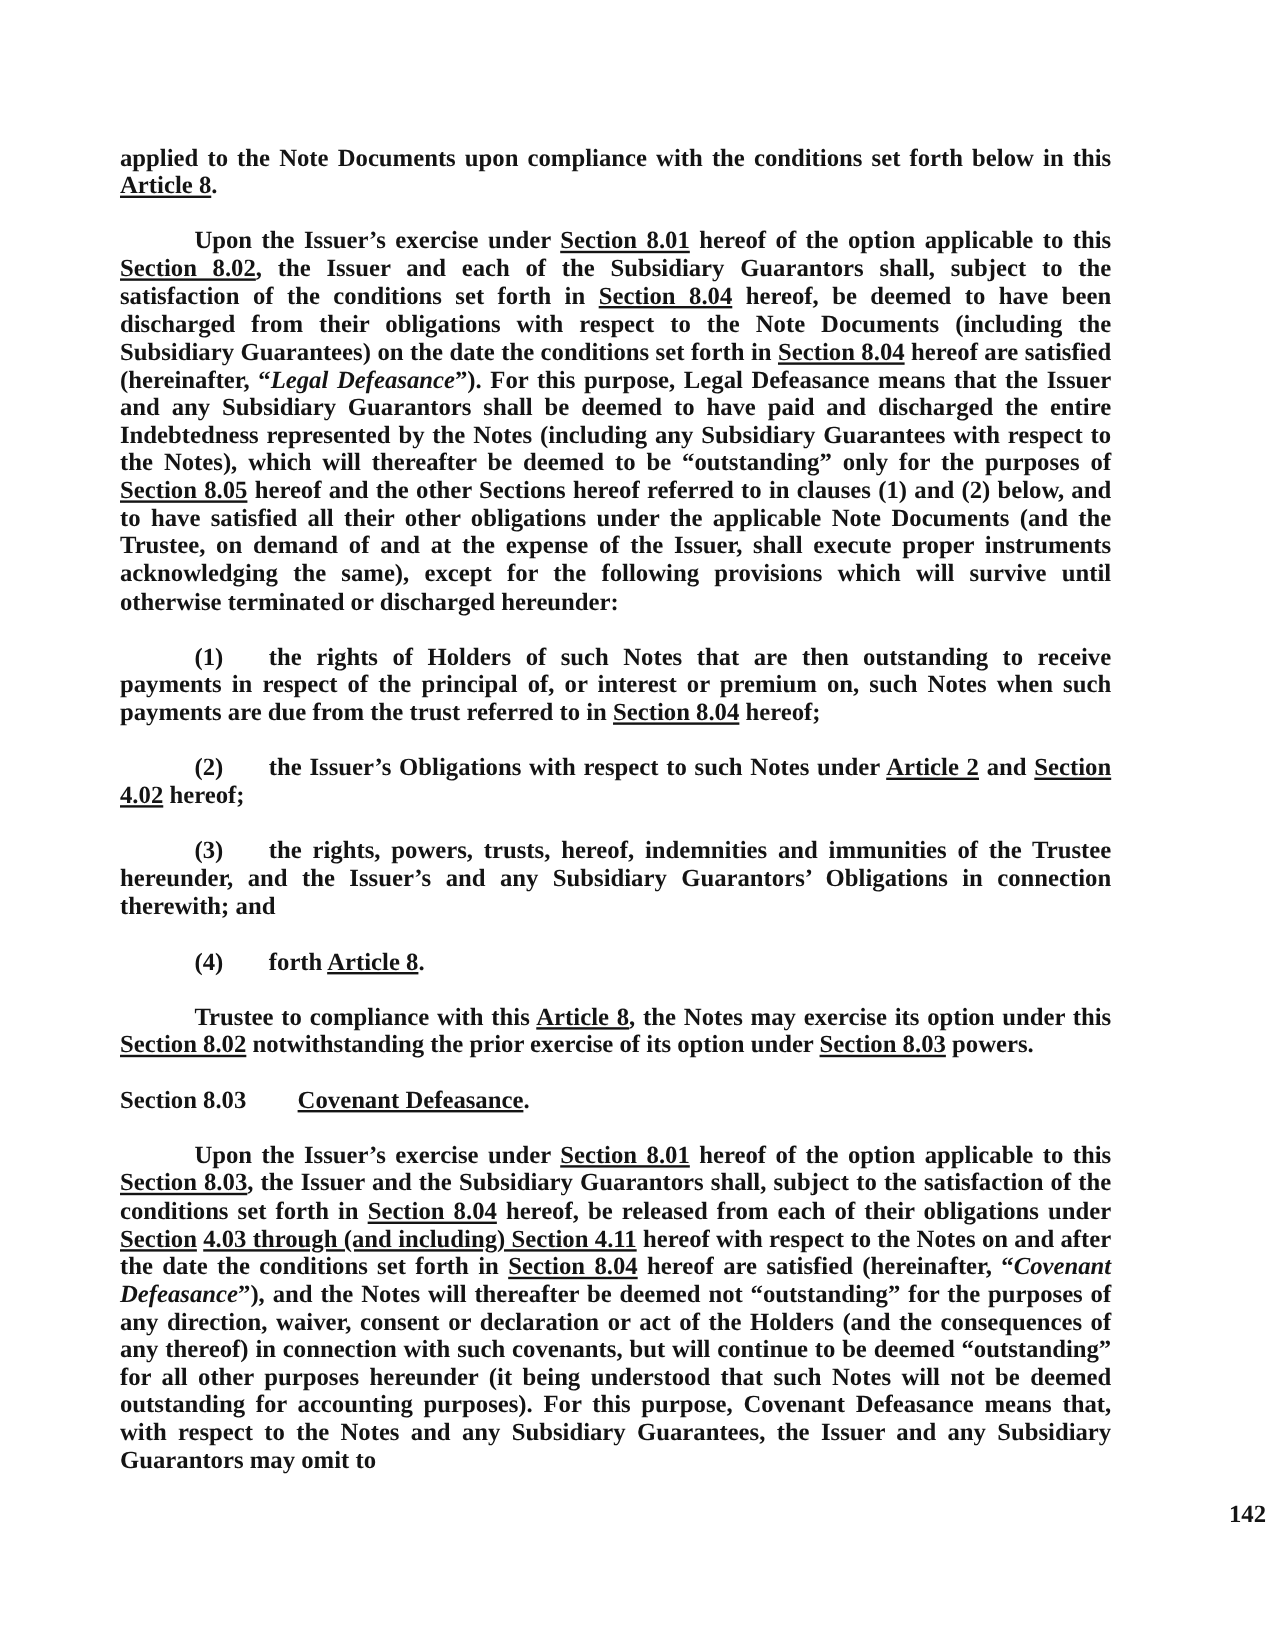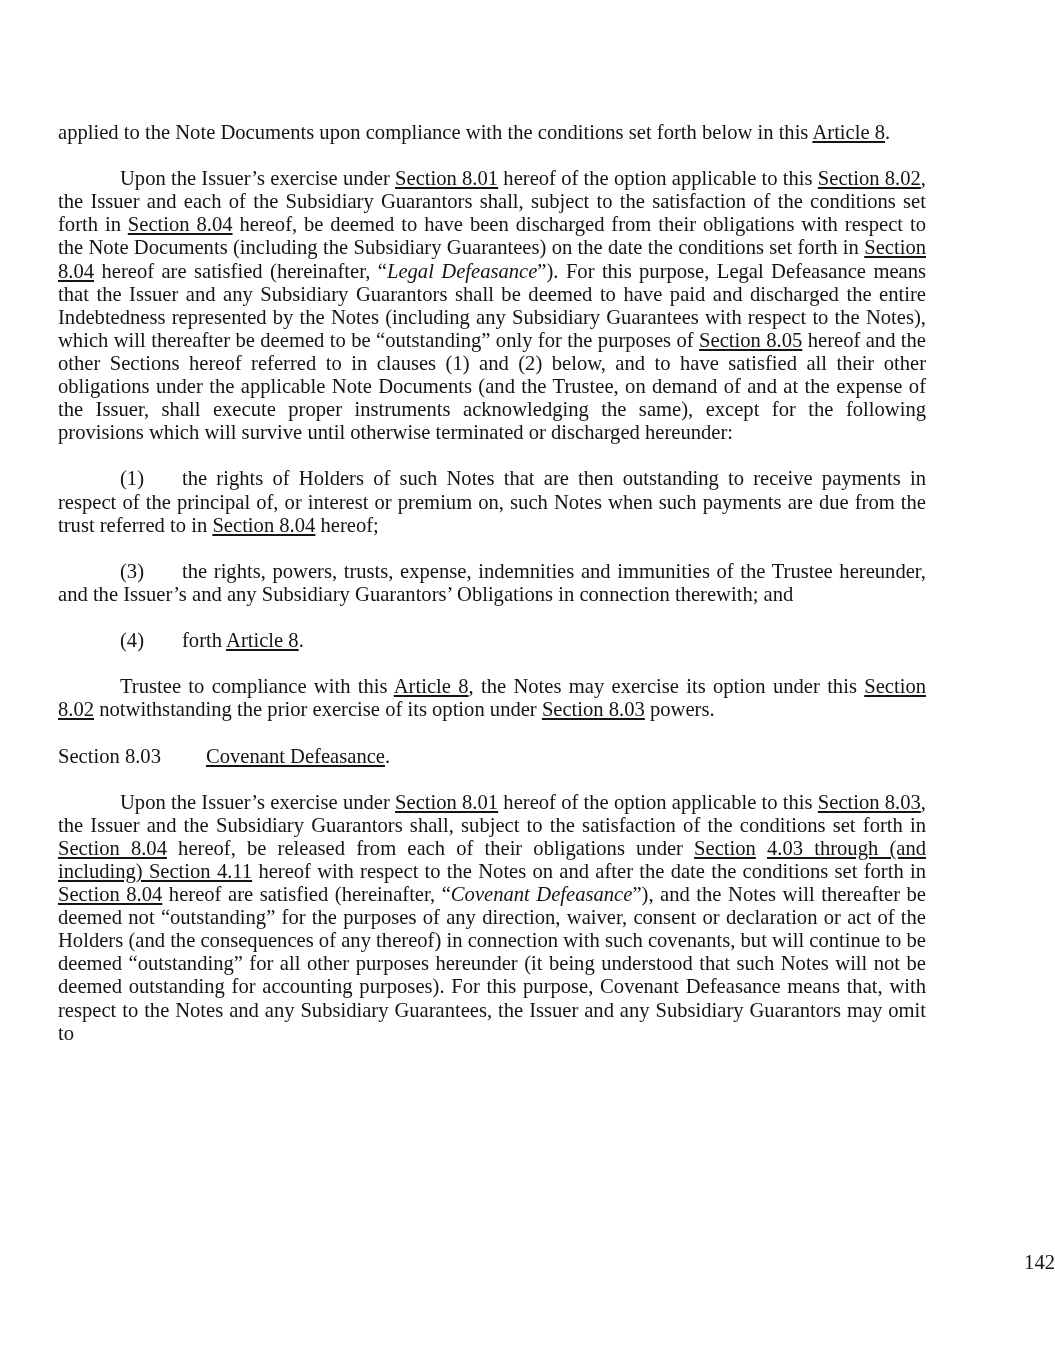--- a/index.html
+++ b/index.html
@@ -11,21 +11,22 @@
     color: #141414;
     font-family: "Liberation Serif", "DejaVu Serif", serif;
     font-size: 20.6px;
     line-height: 23.1px;
     position: relative;
     overflow: hidden;
   }
   .page {
     position: absolute;
     inset: 0;
-    padding: 121px 129px 0 58px;
+    padding: 121px 129px 0 100px;
+    font-weight: bold;
   }
   p.block {
     margin: 0 0 23.1px 0;
     text-align: justify;
   }
   .indent { text-indent: 62px; }
   .clause { margin-left: 62px; text-indent: 62px; }
   .cnum { display: inline-block; width: 62px; text-indent: 0; }
   .hnum { display: inline-block; width: 148px; text-indent: 0; }
   .u { text-decoration: underline; text-underline-offset: 2px; }
@@ -39,20 +40,21 @@
   }
 </style>
 </head>
 <body>
 
 <main class="page">
   <section id="doc-body">
       <p class="block para"><span>applied to the Note Documents upon compliance with the conditions set forth below in this </span><span class="u">Article 8</span><span>.</span></p>
       <p class="block para indent"><span>Upon the Issuer’s exercise under </span><span class="u">Section 8.01</span><span> hereof of the option applicable to this </span><span class="u">Section 8.02</span><span>, the Issuer and each of the Subsidiary Guarantors shall, subject to the satisfaction of the conditions set forth in </span><span class="u">Section 8.04</span><span> hereof, be deemed to have been discharged from their obligations with respect to the Note Documents (including the Subsidiary Guarantees) on the date the conditions set forth in </span><span class="u">Section 8.04</span><span> hereof are satisfied (hereinafter, “</span><span class="i">Legal Defeasance</span><span>”). For this purpose, Legal Defeasance means that the Issuer and any Subsidiary Guarantors shall be deemed to have paid and discharged the entire Indebtedness represented by the Notes (including any Subsidiary Guarantees with respect to the Notes), which will thereafter be deemed to be “outstanding” only for the purposes of </span><span class="u">Section 8.05</span><span> hereof and the other Sections hereof referred to in clauses (1) and (2) below, and to have satisfied all their other obligations under the applicable Note Documents (and the Trustee, on demand of and at the expense of the Issuer, shall execute proper instruments acknowledging the same), except for the following provisions which will survive until otherwise terminated or discharged hereunder:</span></p>
       <p class="block clause"><span class="cnum">(1)</span><span>the rights of Holders of such Notes that are then outstanding to receive payments in respect of the principal of, or interest or premium on, such Notes when such payments are due from the trust referred to in </span><span class="u">Section 8.04</span><span> hereof;</span></p>
-      <p class="block clause"><span class="cnum">(3)</span><span>the rights, powers, trusts, expense, indemnities and immunities of the Trustee hereunder, and the Issuer’s and any Subsidiary Guarantors’ Obligations in connection therewith; and</span></p>
+      <p class="block clause"><span class="cnum">(2)</span><span>the Issuer’s Obligations with respect to such Notes under </span><span class="u">Article 2</span><span> and </span><span class="u">Section 4.02</span><span> hereof;</span></p>
+      <p class="block clause"><span class="cnum">(3)</span><span>the rights, powers, trusts, hereof, indemnities and immunities of the Trustee hereunder, and the Issuer’s and any Subsidiary Guarantors’ Obligations in connection therewith; and</span></p>
       <p class="block clause"><span class="cnum">(4)</span><span>forth </span><span class="u">Article 8</span><span>.</span></p>
       <p class="block para indent"><span>Trustee to compliance with this </span><span class="u">Article 8</span><span>, the Notes may exercise its option under this </span><span class="u">Section 8.02</span><span> notwithstanding the prior exercise of its option under </span><span class="u">Section 8.03</span><span> powers.</span></p>
       <p class="block heading"><span class="hnum">Section 8.03</span><span class="u">Covenant Defeasance</span>.</p>
       <p class="block para indent"><span>Upon the Issuer’s exercise under </span><span class="u">Section 8.01</span><span> hereof of the option applicable to this </span><span class="u">Section 8.03</span><span>, the Issuer and the Subsidiary Guarantors shall, subject to the satisfaction of the conditions set forth in </span><span class="u">Section 8.04</span><span> hereof, be released from each of their obligations under </span><span class="u">Section</span><span> </span><span class="u">4.03 through (and including) Section 4.11</span><span> hereof with respect to the Notes on and after the date the conditions set forth in </span><span class="u">Section 8.04</span><span> hereof are satisfied (hereinafter, “</span><span class="i">Covenant Defeasance</span><span>”), and the Notes will thereafter be deemed not “outstanding” for the purposes of any direction, waiver, consent or declaration or act of the Holders (and the consequences of any thereof) in connection with such covenants, but will continue to be deemed “outstanding” for all other purposes hereunder (it being understood that such Notes will not be deemed outstanding for accounting purposes). For this purpose, Covenant Defeasance means that, with respect to the Notes and any Subsidiary Guarantees, the Issuer and any Subsidiary Guarantors may omit to</span></p>
     </section>
   <div class="page-number">142</div>
 </main>
 
 </body></html>

